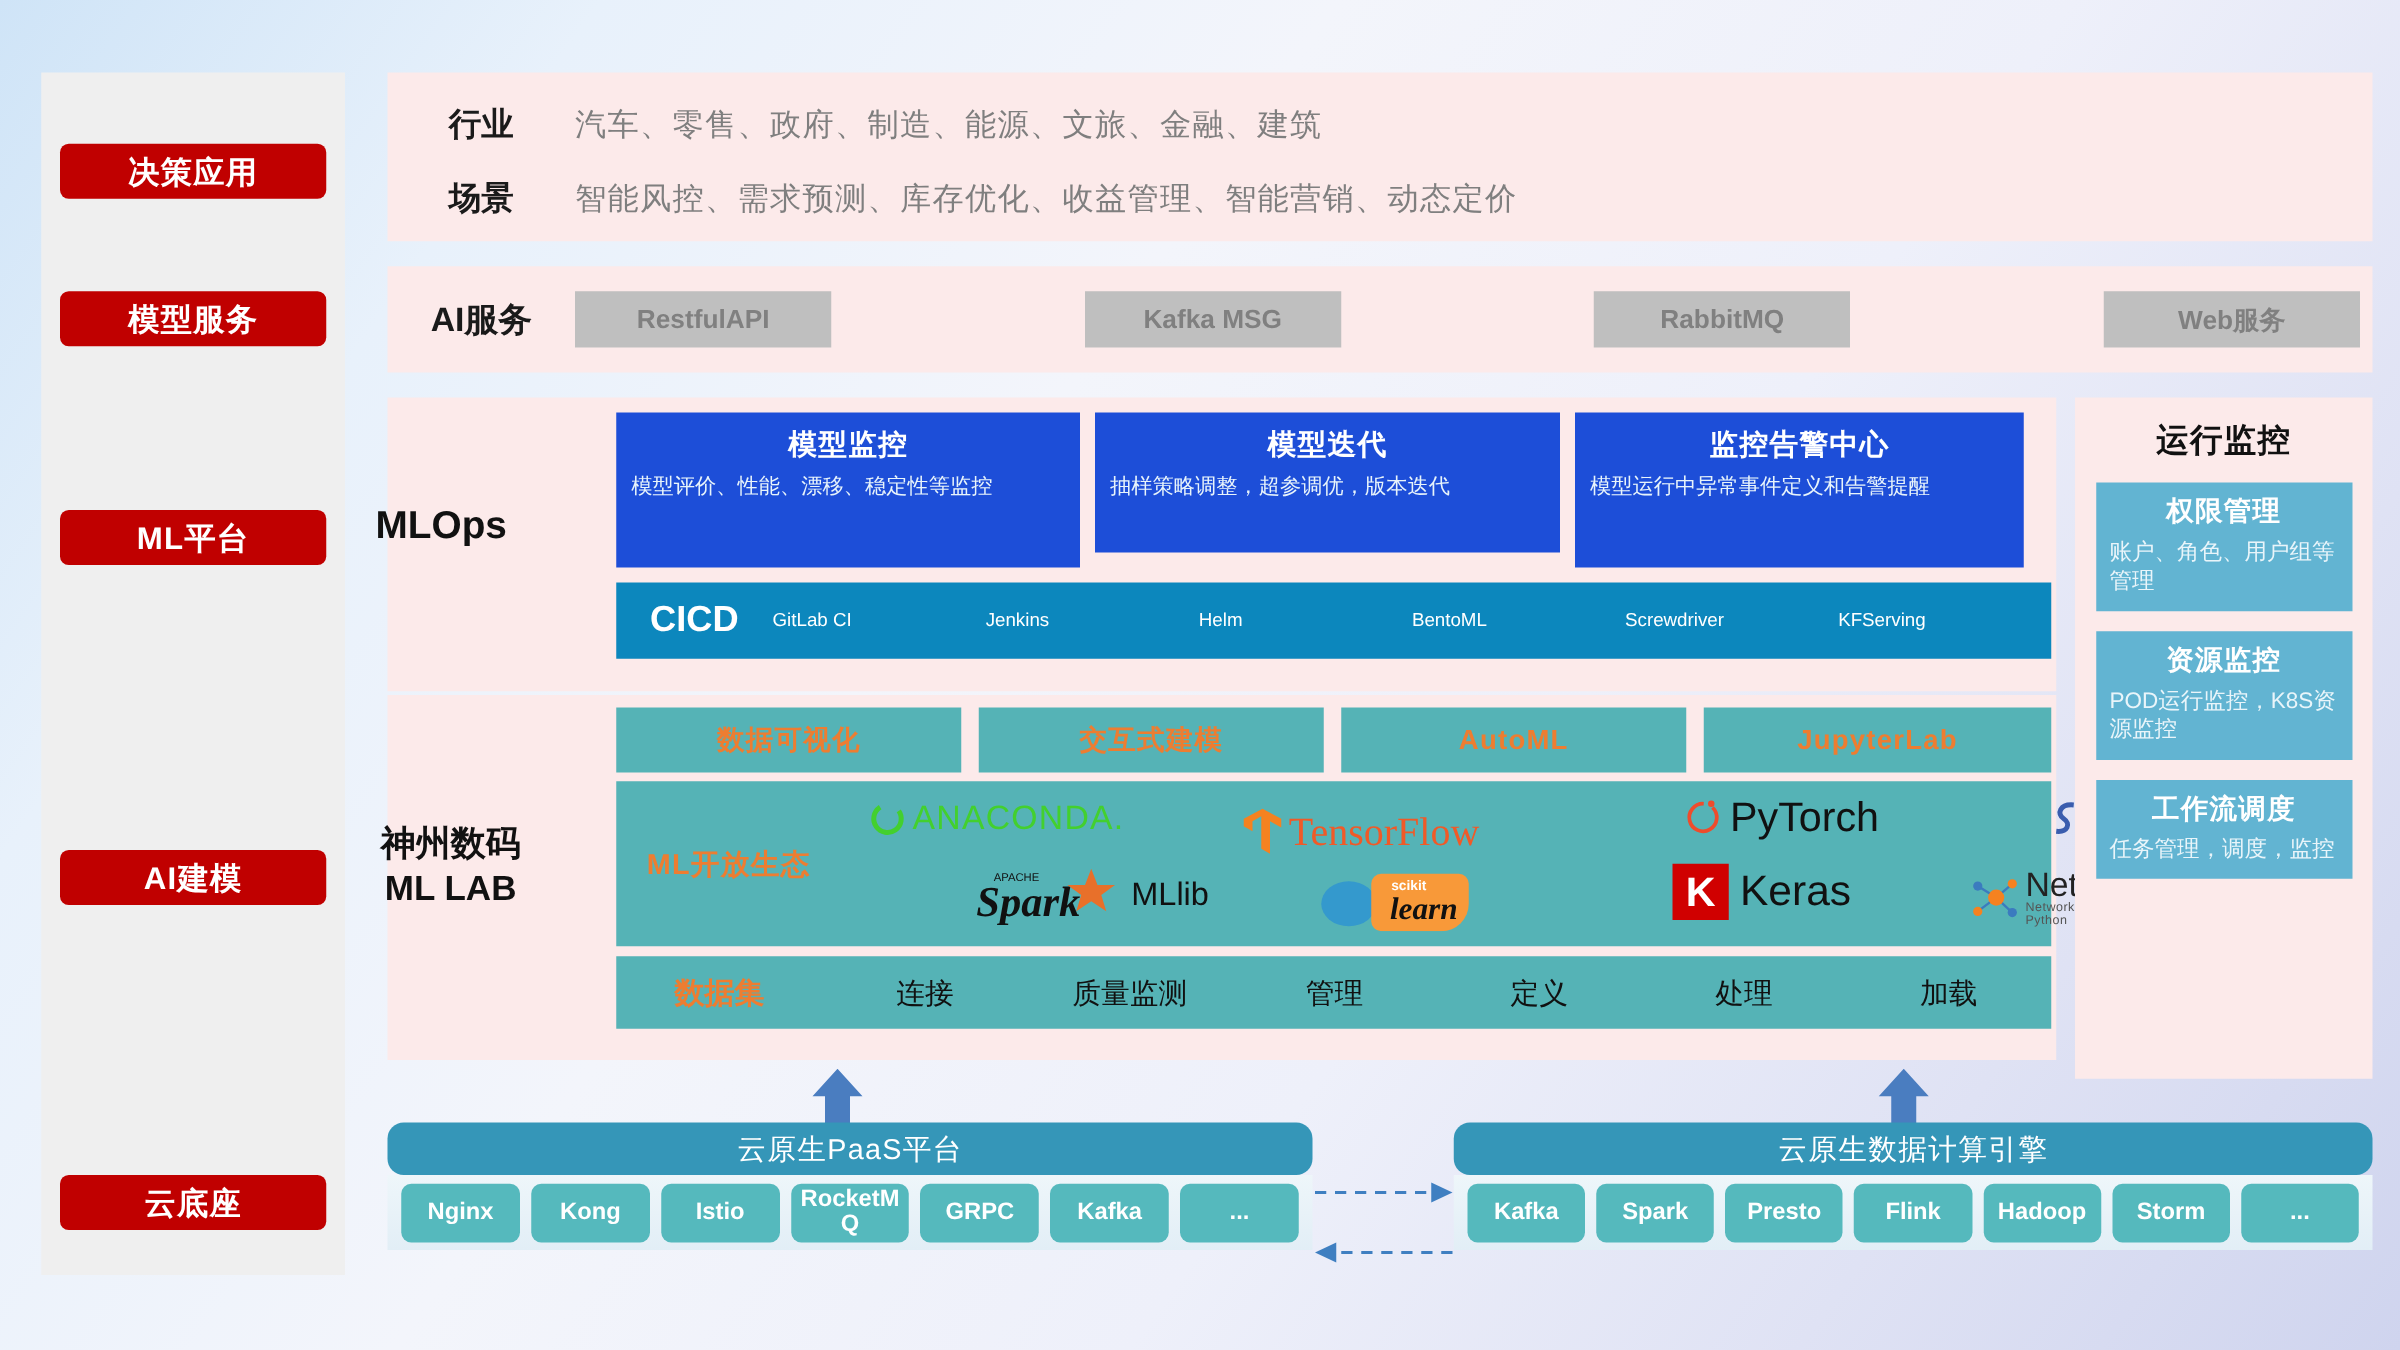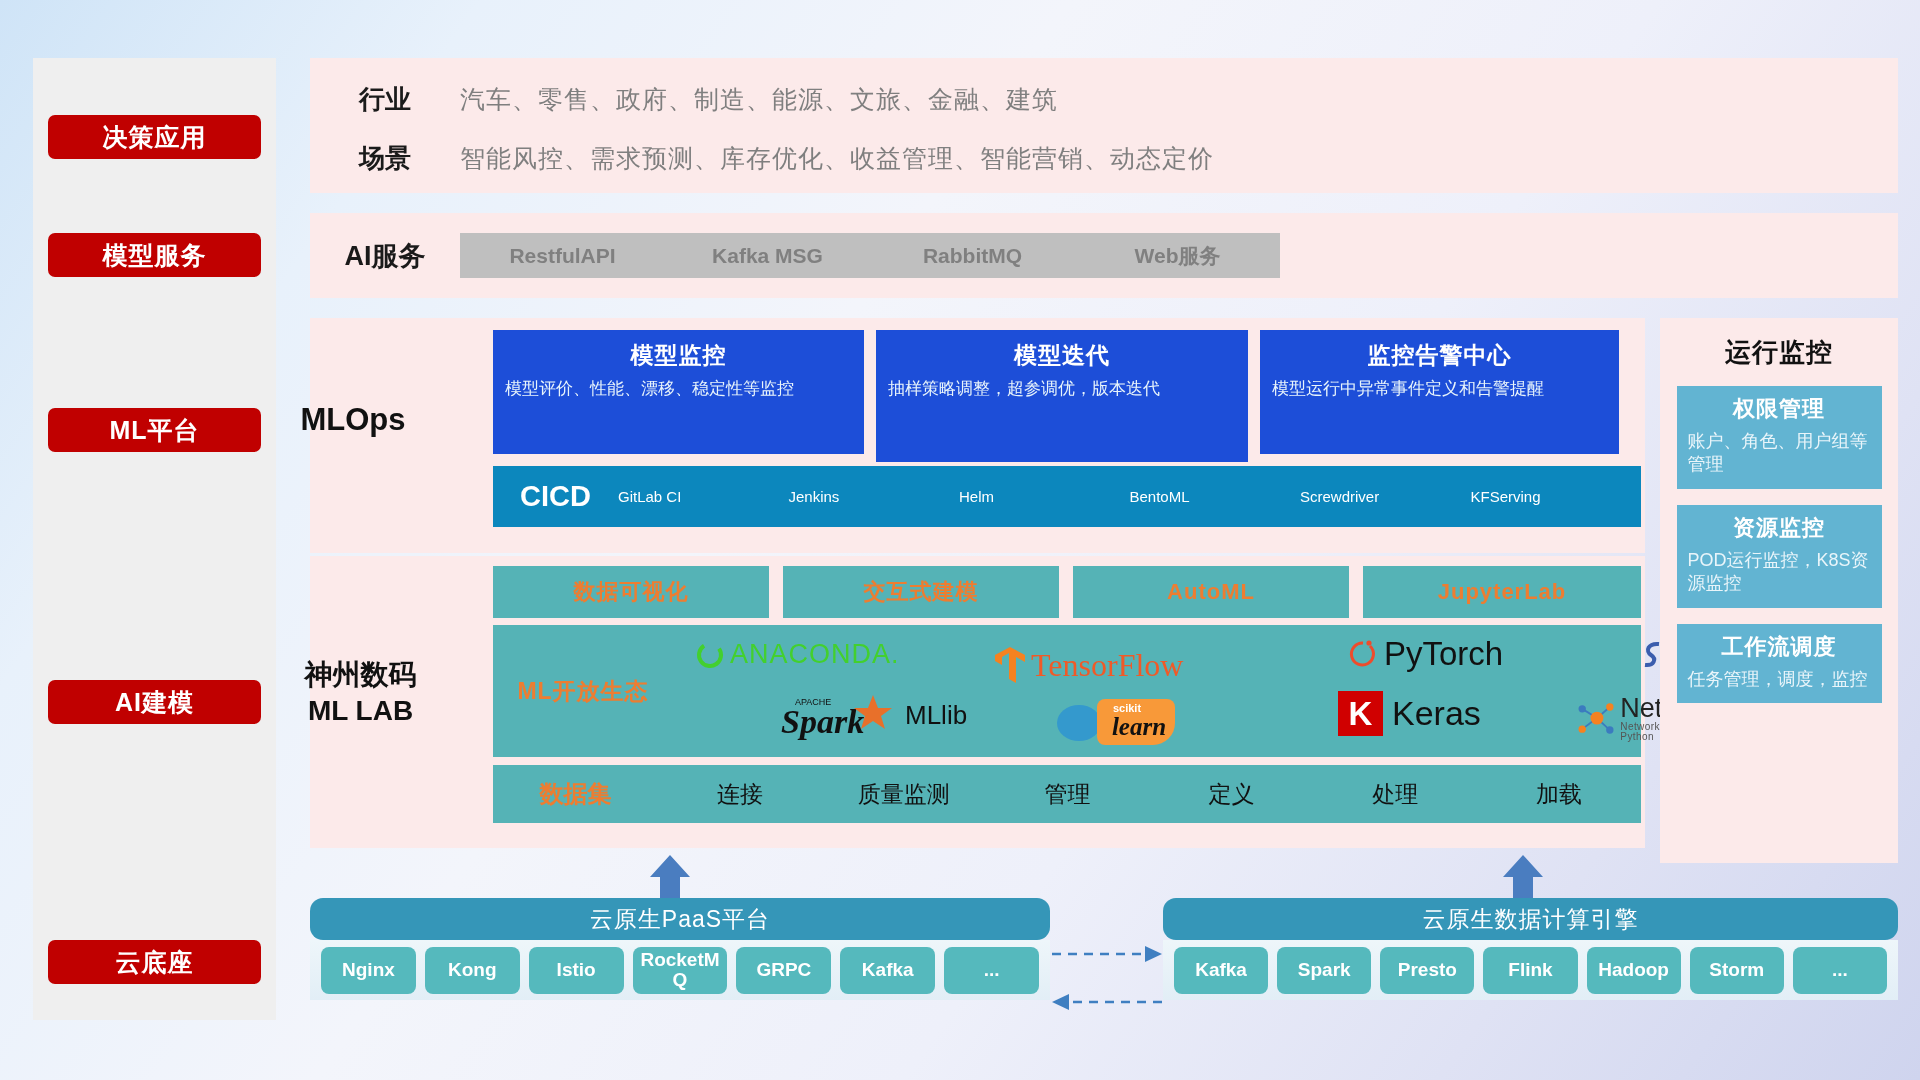--- a/index.html
+++ b/index.html
@@ -151,37 +151,37 @@
     </div>
     <div class="rowline" style="height:56px;">
       <div class="row-key">场景</div>
       <div class="row-val">智能风控、需求预测、库存优化、收益管理、智能营销、动态定价</div>
     </div>
   </div>
 
   <div class="band" style="left:310px;top:213px;width:1588px;height:85px;">
     <div class="rowline" style="height:85px;padding-left:0;">
       <div class="row-key" style="font-size:27px;">AI服务</div>
-      <div style="display:flex;flex:1;justify-content:flex-start;padding-right:38px;">
+      <div style="display:flex;flex:1;justify-content:space-between;padding-right:10px;">
         <div class="svc-chip">RestfulAPI</div>
         <div class="svc-chip">Kafka MSG</div>
         <div class="svc-chip">RabbitMQ</div>
         <div class="svc-chip">Web服务</div>
       </div>
     </div>
   </div>
 
   <div class="band" style="left:310px;top:318px;width:1335px;height:235px;"></div>
   <div class="mlops-key">MLOps</div>
 
   <div class="mlops-card" style="left:493px;top:330px;width:371px;height:124px;">
     <div class="t">模型监控</div>
     <div class="d">模型评价、性能、漂移、稳定性等监控</div>
   </div>
-  <div class="mlops-card" style="left:876px;top:330px;width:372px;height:132px;">
+  <div class="mlops-card" style="left:876px;top:330px;width:372px;height:112px;">
     <div class="t">模型迭代</div>
     <div class="d">抽样策略调整，超参调优，版本迭代</div>
   </div>
   <div class="mlops-card" style="left:1260px;top:330px;width:359px;height:124px;">
     <div class="t">监控告警中心</div>
     <div class="d">模型运行中异常事件定义和告警提醒</div>
   </div>
 
   <div class="cicd">
     <div class="lbl">CICD</div>

